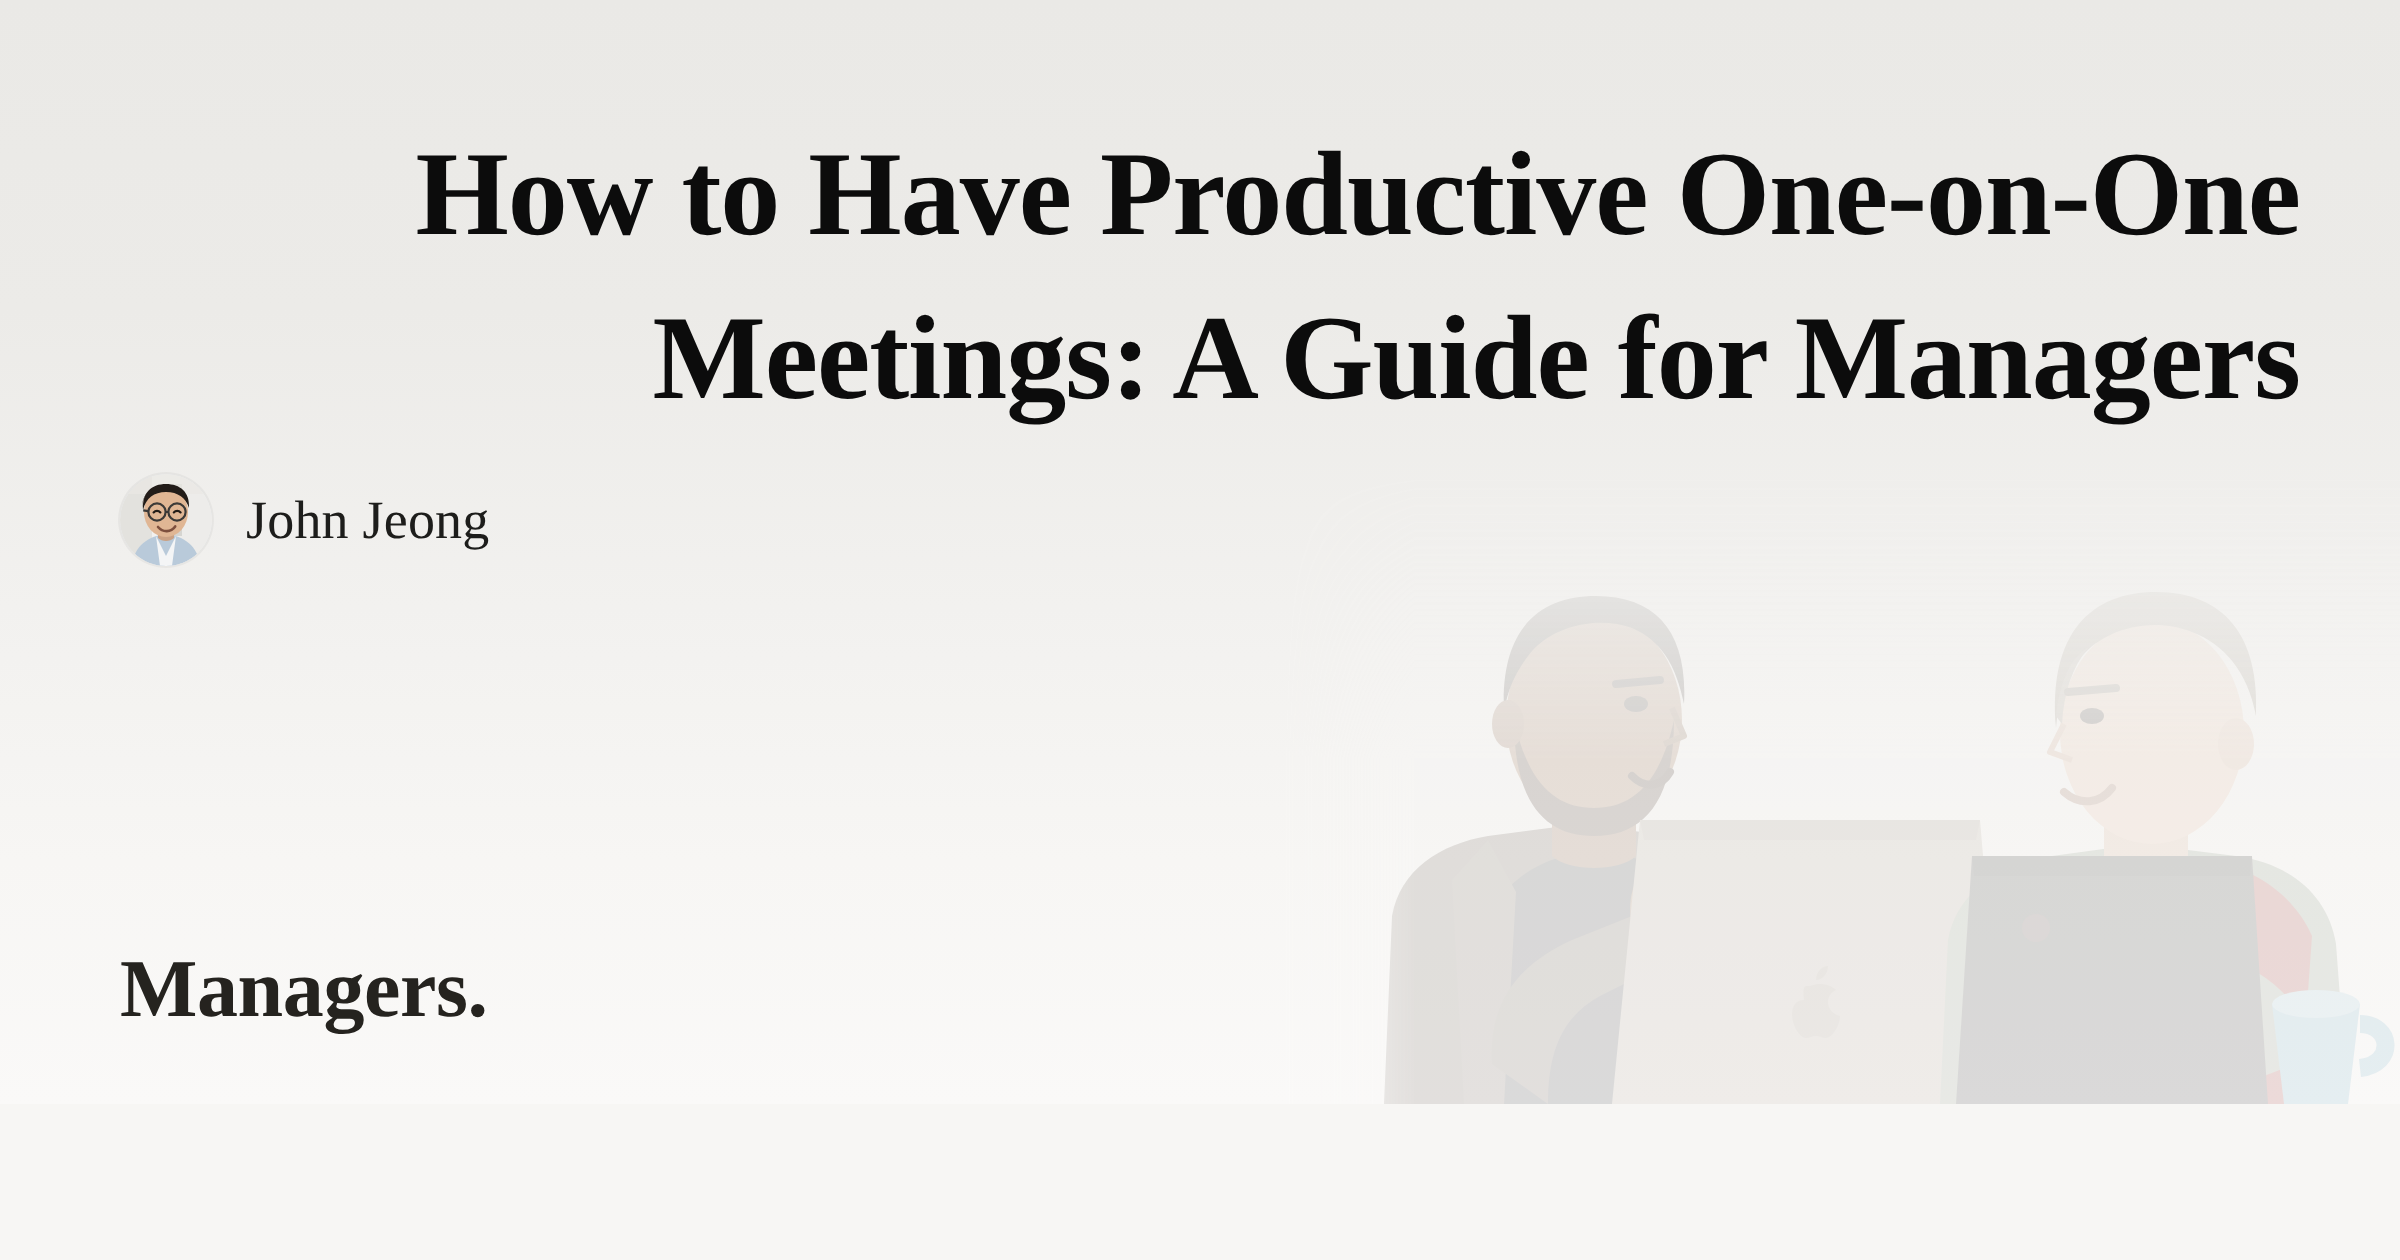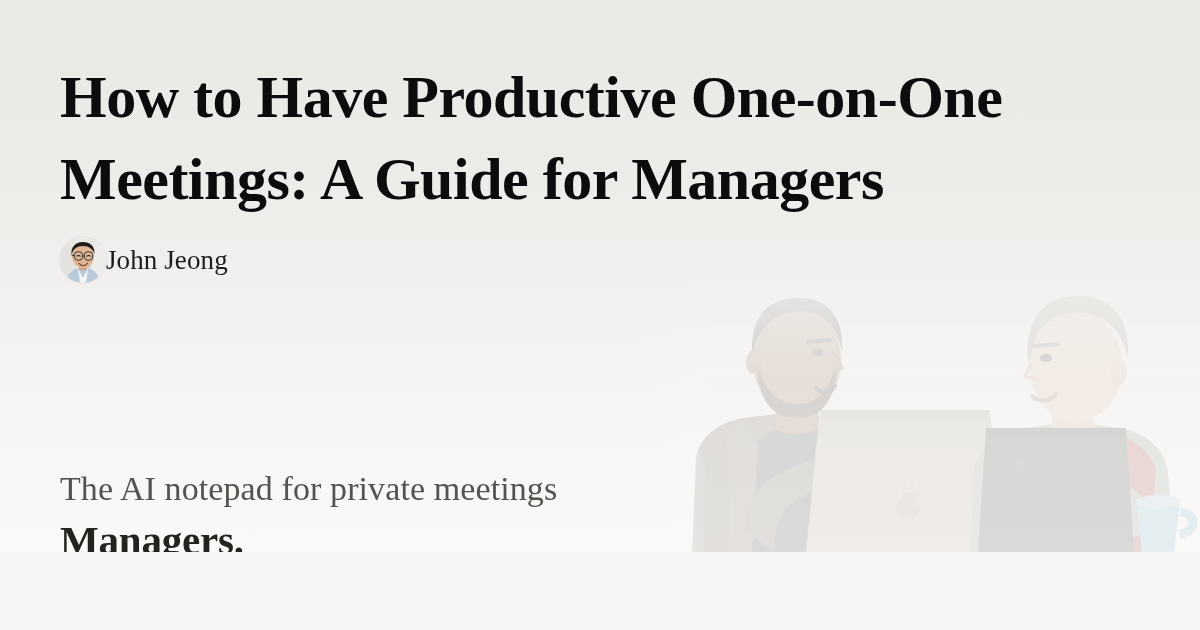--- a/index.html
+++ b/index.html
@@ -18,20 +18,21 @@
     position: relative;
     width: 1200px;
     height: 552px;
     overflow: hidden;
     background: linear-gradient(180deg,
                 #eae9e6 0%,
                 #ecebe8 28%,
                 #f2f1ef 55%,
                 #f7f6f4 78%,
                 #faf9f8 100%);
+    text-align: right;
   }
 
   
   .photo-layer {
     position: absolute;
     right: 0;
     bottom: 0;
     width: 560px;
     height: 320px;
     overflow: hidden;
@@ -62,21 +63,21 @@
     margin: 0;
   }
 
   
   .author-row {
     position: absolute;
     left: 60px;
     top: 237px;
     display: flex;
     align-items: center;
-    gap: 0;
+    gap: 17px;
   }
   .avatar {
     width: 46px;
     height: 46px;
     border-radius: 50%;
     overflow: hidden;
     flex: 0 0 auto;
     background: #dfe3e6;
     box-shadow: 0 0 0 1px rgba(0,0,0,0.04);
   }
@@ -283,17 +284,16 @@
 
           <path d="M19 26.5 C21.5 29.4 25.5 29.2 27.6 26.2" stroke="#7d4f3d" stroke-width="1.3" fill="none" stroke-linecap="round"></path>
         </g>
       </svg>
     </div>
     <span class="author-name">John Jeong</span>
   </div>
 
 
   <div class="brand-block">
-    <div class="brand-tagline">The AI notepad for private meetings</div>
     <div class="brand-name">Managers.</div>
   </div>
 
 </div>
 
 </body></html>

